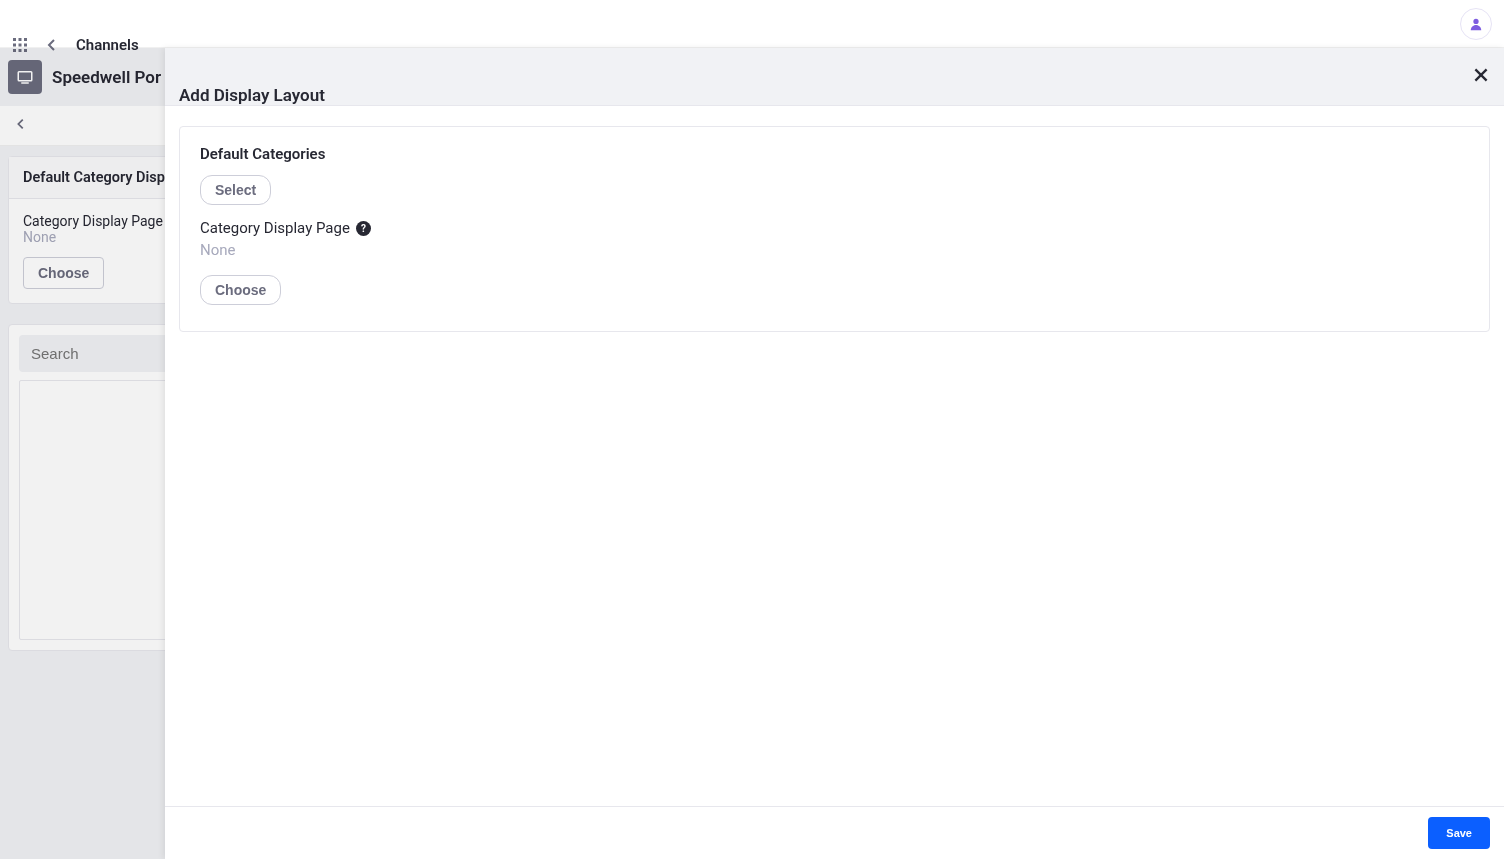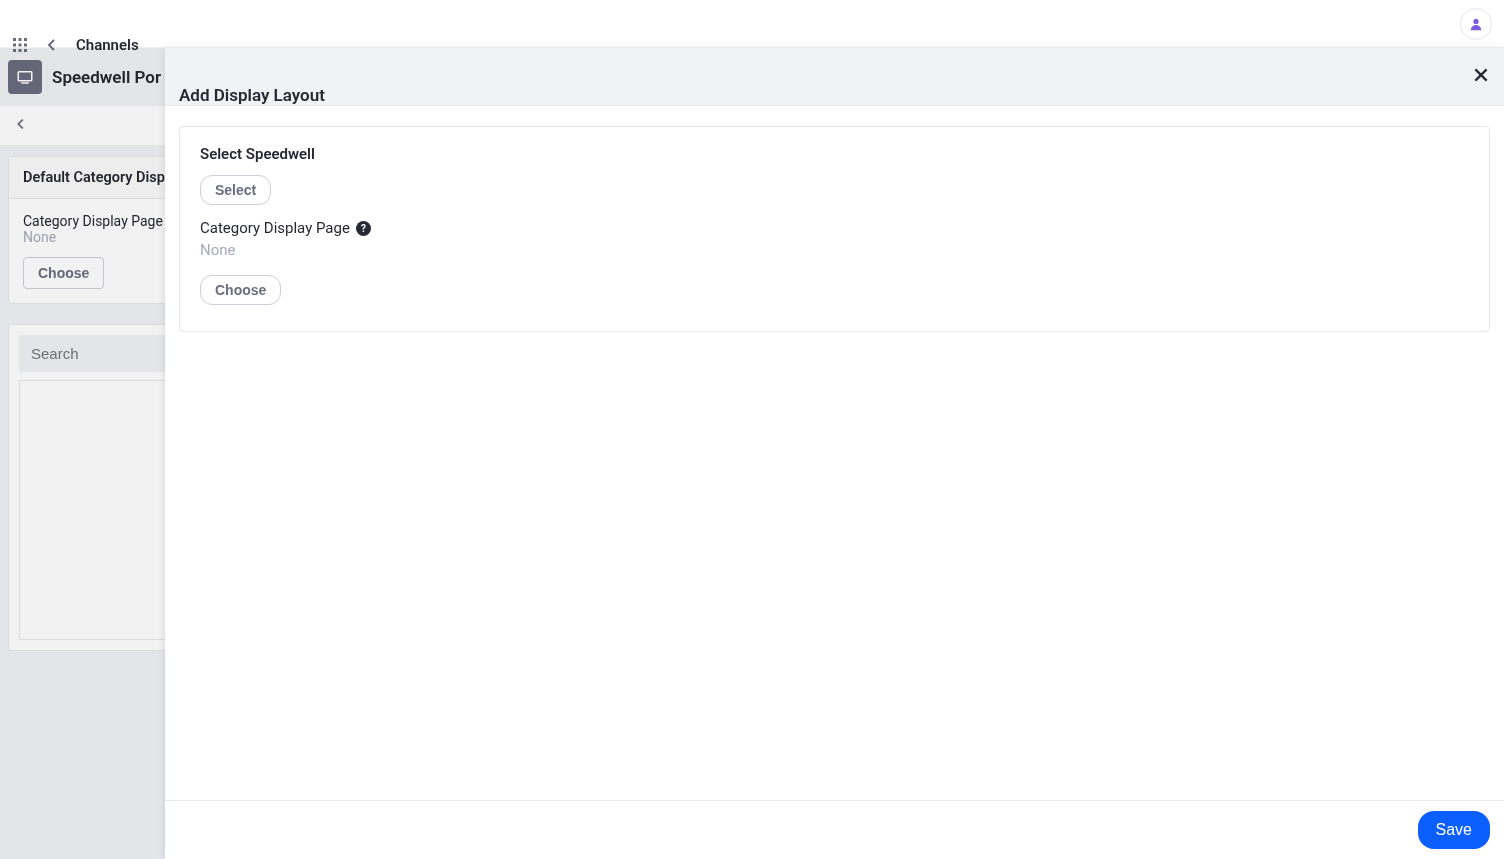--- a/index.html
+++ b/index.html
@@ -225,24 +225,24 @@
   .panel-footer {
     border-top:1px solid #e7e7ed;
     padding:10px 14px;
     display:flex;
     justify-content:flex-end;
   }
   .btn-primary {
     background:#0b5fff;
     color:#fff;
     border:0;
-    border-radius:16px;
+    border-radius:4px;
     padding:10px 18px;
-    font-weight:400;
-    font-size:16px;
+    font-weight:700;
+    font-size:11px;
     cursor:pointer;
   }
 </style>
 </head>
 <body>
 
 <div class="topbar">
   <div class="topbar-left">
     <span class="apps-icon">
       <svg viewBox="0 0 16 16" fill="#6b6c7e">
@@ -312,21 +312,21 @@
     <span>
       <svg class="close-icon" viewBox="0 0 16 16" stroke="currentColor" stroke-width="2">
           <line x1="3" y1="3" x2="13" y2="13"></line>
           <line x1="13" y1="3" x2="3" y2="13"></line>
         </svg>
     </span>
   </div>
 
   <div class="panel-body">
     <div class="panel-card">
-      <div class="section-label">Select Speedwell</div>
+      <div class="section-label">Default Categories</div>
       <button class="small-btn">Select</button>
 
       <div class="field-row">
         <span>Category Display Page</span>
         <span class="help-badge">?</span>
       </div>
       <div class="none-value">None</div>
 
       <div class="choose-btn-wrap">
         <button class="small-btn">Choose</button>

